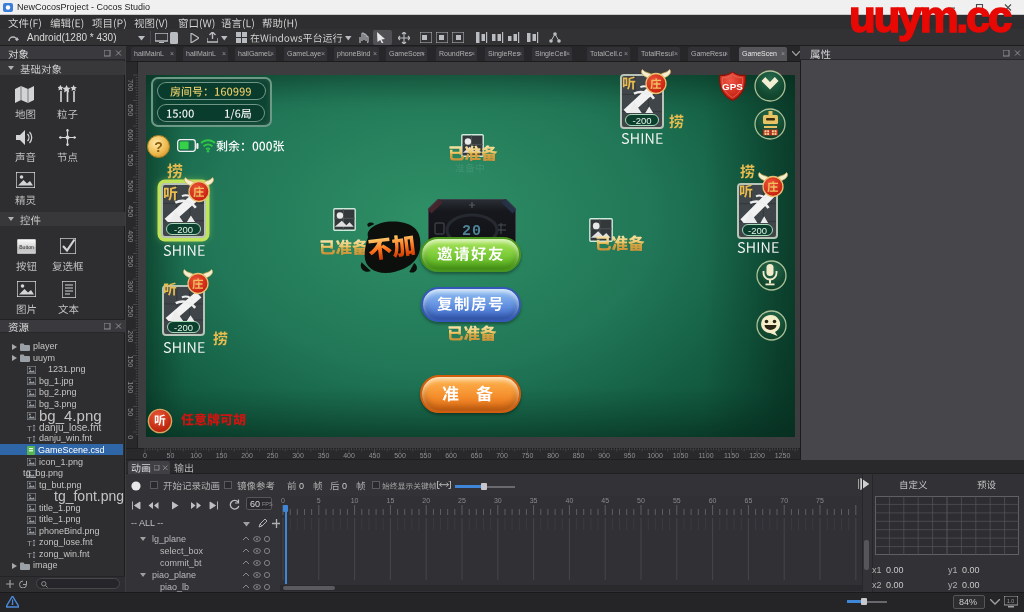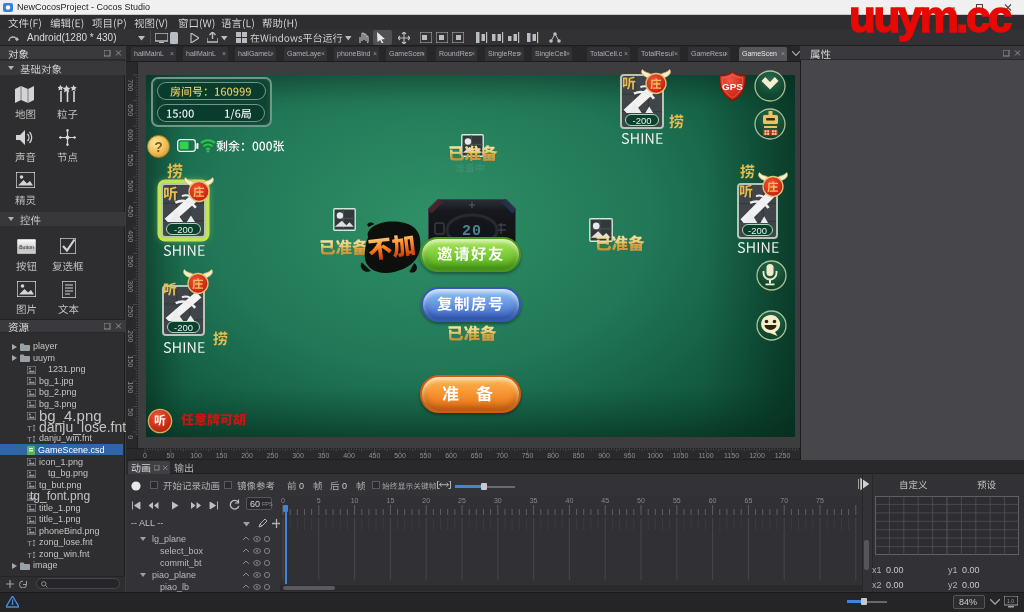--- a/index.html
+++ b/index.html
@@ -377,21 +377,21 @@
 <svg style="position:absolute;left:27px;top:411.8px;" width="9" height="8" viewBox="0 0 9 8">
       <rect x="0" y="0" width="9" height="8" rx="1" fill="none" stroke="#9aa0a6" stroke-width="1"></rect>
       <circle cx="2.8" cy="2.6" r="1" fill="#9aa0a6"></circle>
       <path d="M1 6.5 L3.5 4 L5 5.5 L6.5 4.2 L8 6.5 z" fill="#9aa0a6"></path>
     </svg>
 <div style="position:absolute;left:39px;top:410.3px;font-size:15px;color:#c4c4c4;line-height:11px">bg_4.png</div>
 <svg style="position:absolute;left:27px;top:422.85px;" width="9" height="9" viewBox="0 0 9 9">
       <text x="0" y="8" font-family="Liberation Sans" font-size="8" fill="#9aa0a6">T</text>
       <path d="M7 2 v6 M5.8 3 L7 2 L8.2 3 M5.8 7 L7 8 L8.2 7" stroke="#9aa0a6" stroke-width="0.8" fill="none"></path>
     </svg>
-<div style="position:absolute;left:39px;top:421.85px;font-size:14px;color:#c4c4c4;line-height:11px">danju_lose.fnt</div>
+<div style="position:absolute;left:39px;top:421.85px;font-size:10px;color:#c4c4c4;line-height:11px">danju_lose.fnt</div>
 <svg style="position:absolute;left:27px;top:434.4px;" width="9" height="9" viewBox="0 0 9 9">
       <text x="0" y="8" font-family="Liberation Sans" font-size="8" fill="#9aa0a6">T</text>
       <path d="M7 2 v6 M5.8 3 L7 2 L8.2 3 M5.8 7 L7 8 L8.2 7" stroke="#9aa0a6" stroke-width="0.8" fill="none"></path>
     </svg>
 <div style="position:absolute;left:39px;top:433.4px;font-size:9px;color:#c4c4c4;line-height:11px">danju_win.fnt</div>
 <div style="position:absolute;left:0px;top:443.75px;width:123px;height:11.55px;background:#2f66a8"></div>
 <svg style="position:absolute;left:27px;top:445.95px;" width="8" height="9" viewBox="0 0 8 9">
       <rect x="0" y="0" width="8" height="9" rx="1" fill="#58b554"></rect>
       <rect x="2" y="2" width="4" height="1.2" fill="#eaffea"></rect>
       <rect x="2" y="4.2" width="4" height="1.2" fill="#eaffea"></rect>
@@ -401,33 +401,33 @@
       <rect x="0" y="0" width="9" height="8" rx="1" fill="none" stroke="#9aa0a6" stroke-width="1"></rect>
       <circle cx="2.8" cy="2.6" r="1" fill="#9aa0a6"></circle>
       <path d="M1 6.5 L3.5 4 L5 5.5 L6.5 4.2 L8 6.5 z" fill="#9aa0a6"></path>
     </svg>
 <div style="position:absolute;left:39px;top:456.5px;font-size:9px;color:#c4c4c4;line-height:11px">icon_1.png</div>
 <svg style="position:absolute;left:27px;top:469.55px;" width="9" height="8" viewBox="0 0 9 8">
       <rect x="0" y="0" width="9" height="8" rx="1" fill="none" stroke="#9aa0a6" stroke-width="1"></rect>
       <circle cx="2.8" cy="2.6" r="1" fill="#9aa0a6"></circle>
       <path d="M1 6.5 L3.5 4 L5 5.5 L6.5 4.2 L8 6.5 z" fill="#9aa0a6"></path>
     </svg>
-<div style="position:absolute;left:48px;top:468.05px;font-size:9px;color:#c4c4c4;line-height:11px">tg_bg.png</div>
+<div style="position:absolute;left:23px;top:468.05px;font-size:9px;color:#c4c4c4;line-height:11px">tg_bg.png</div>
 <svg style="position:absolute;left:27px;top:481.1px;" width="9" height="8" viewBox="0 0 9 8">
       <rect x="0" y="0" width="9" height="8" rx="1" fill="none" stroke="#9aa0a6" stroke-width="1"></rect>
       <circle cx="2.8" cy="2.6" r="1" fill="#9aa0a6"></circle>
       <path d="M1 6.5 L3.5 4 L5 5.5 L6.5 4.2 L8 6.5 z" fill="#9aa0a6"></path>
     </svg>
 <div style="position:absolute;left:39px;top:479.6px;font-size:9px;color:#c4c4c4;line-height:11px">tg_but.png</div>
 <svg style="position:absolute;left:27px;top:492.65px;" width="9" height="8" viewBox="0 0 9 8">
       <rect x="0" y="0" width="9" height="8" rx="1" fill="none" stroke="#9aa0a6" stroke-width="1"></rect>
       <circle cx="2.8" cy="2.6" r="1" fill="#9aa0a6"></circle>
       <path d="M1 6.5 L3.5 4 L5 5.5 L6.5 4.2 L8 6.5 z" fill="#9aa0a6"></path>
     </svg>
-<div style="position:absolute;left:30px;top:491.15px;font-size:12px;color:#c4c4c4;line-height:11px">tg_font.png</div>
+<div style="position:absolute;left:54px;top:491.15px;font-size:14px;color:#c4c4c4;line-height:11px">tg_font.png</div>
 <svg style="position:absolute;left:27px;top:504.20000000000005px;" width="9" height="8" viewBox="0 0 9 8">
       <rect x="0" y="0" width="9" height="8" rx="1" fill="none" stroke="#9aa0a6" stroke-width="1"></rect>
       <circle cx="2.8" cy="2.6" r="1" fill="#9aa0a6"></circle>
       <path d="M1 6.5 L3.5 4 L5 5.5 L6.5 4.2 L8 6.5 z" fill="#9aa0a6"></path>
     </svg>
 <div style="position:absolute;left:39px;top:502.70000000000005px;font-size:9px;color:#c4c4c4;line-height:11px">title_1.png</div>
 <svg style="position:absolute;left:27px;top:515.75px;" width="9" height="8" viewBox="0 0 9 8">
       <rect x="0" y="0" width="9" height="8" rx="1" fill="none" stroke="#9aa0a6" stroke-width="1"></rect>
       <circle cx="2.8" cy="2.6" r="1" fill="#9aa0a6"></circle>
       <path d="M1 6.5 L3.5 4 L5 5.5 L6.5 4.2 L8 6.5 z" fill="#9aa0a6"></path>

